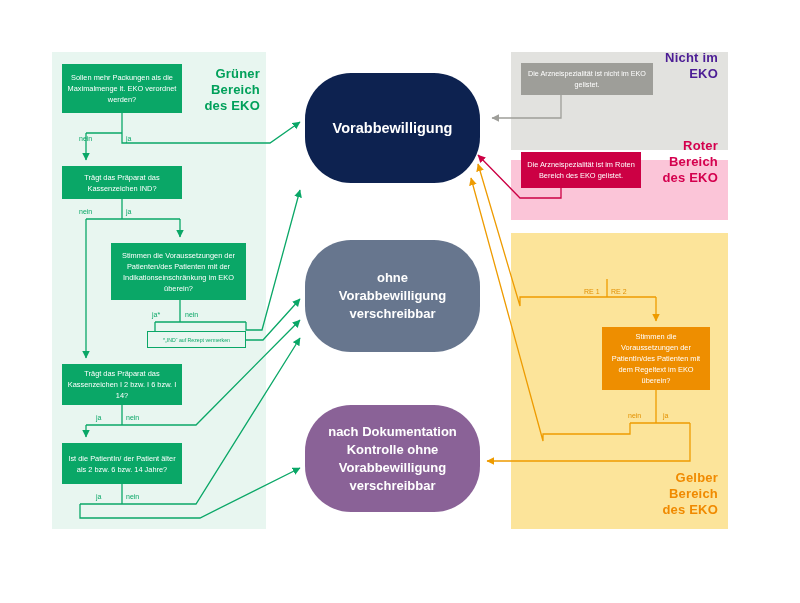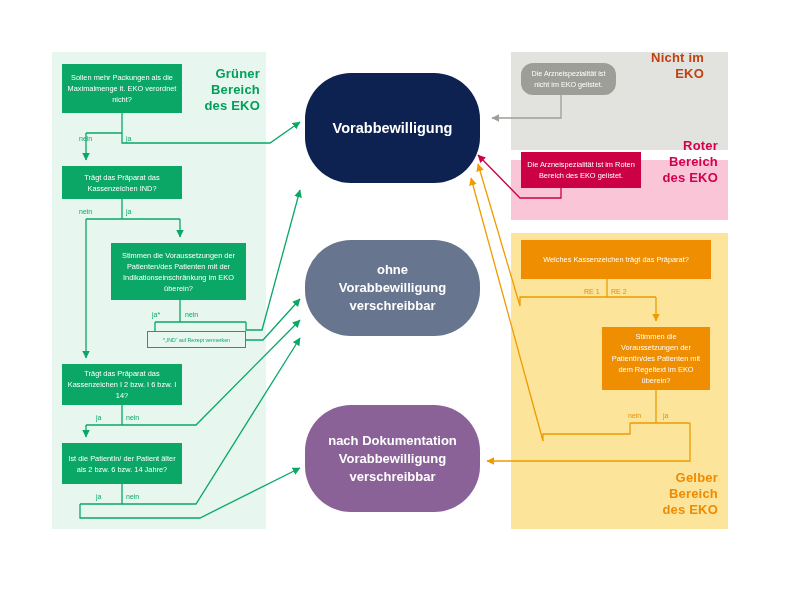--- a/index.html
+++ b/index.html
@@ -14,21 +14,21 @@
   #panel-green{left:52px;top:52px;width:214px;height:477px;background:#e8f6f0;}
   #panel-gray{left:511px;top:52px;width:217px;height:98px;background:#e2e2df;}
   #panel-pink{left:511px;top:160px;width:217px;height:60px;background:#fbc5d8;}
   #panel-yellow{left:511px;top:233px;width:217px;height:296px;background:#fce49a;}
 
   .panel-title{
     position:absolute;text-align:right;font-weight:bold;
     font-size:13px;line-height:16px;letter-spacing:.2px;
   }
   #title-green{left:120px;top:66px;width:140px;color:#00a05a;}
-  #title-gray{left:576px;top:50px;width:128px;color:#c2410c;}
+  #title-gray{left:590px;top:50px;width:128px;color:#4c1d95;}
   #title-pink{left:590px;top:138px;width:128px;color:#d4004e;}
   #title-yellow{left:590px;top:470px;width:128px;color:#f08a00;}
 
   
   .box{
     position:absolute;display:flex;align-items:center;justify-content:center;
     text-align:center;color:#ffffff;box-sizing:border-box;padding:3px 5px;
   }
   .box-green{background:#0aa767;font-size:7.4px;line-height:11px;}
   .box-gray{background:#9e9e99;font-size:7.2px;line-height:11px;}
@@ -42,36 +42,36 @@
 
   
   #g-box1{left:62px;top:64px;width:120px;height:49px;}
   #g-box2{left:62px;top:166px;width:120px;height:33px;}
   #g-box3{left:111px;top:243px;width:135px;height:57px;}
   #g-note {left:147px;top:331px;width:99px;height:17px;}
   #g-box4{left:62px;top:364px;width:120px;height:41px;}
   #g-box5{left:62px;top:443px;width:120px;height:41px;}
 
   
-  #k-box{left:521px;top:63px;width:95px;height:32px;border-radius:12px;}
+  #k-box{left:521px;top:63px;width:132px;height:32px;}
   #r-box{left:521px;top:152px;width:120px;height:36px;}
 
   
   #y-box1{left:521px;top:240px;width:190px;height:39px;}
   #y-box2{left:602px;top:327px;width:108px;height:63px;}
 
   
   .node{
     position:absolute;display:flex;align-items:center;justify-content:center;
     text-align:center;color:#ffffff;font-weight:bold;box-sizing:border-box;
     padding:4px 10px;
   }
   #node-navy{left:305px;top:73px;width:175px;height:110px;background:#0d2250;
       border-radius:46px;font-size:14.5px;line-height:20px;}
-  #node-slate{left:305px;top:240px;width:175px;height:96px;background:#67768e;
+  #node-slate{left:305px;top:240px;width:175px;height:112px;background:#67768e;
       border-radius:46px;font-size:13px;line-height:18px;justify-content:center;}
   #node-purple{left:305px;top:405px;width:175px;height:107px;background:#8a6297;
       border-radius:46px;font-size:13px;line-height:18px;}
 
   
   .elabel{position:absolute;font-size:7px;line-height:9px;white-space:nowrap;}
   .el-green{color:#0aa767;}
   .el-orange{color:#e29000;}
 
   svg.wires{position:absolute;left:0;top:0;width:800px;height:603px;
@@ -177,21 +177,21 @@
 
       <path d="M656,390 L656,423"></path>
       <path d="M630,423 L690,423"></path>
       <path d="M630,423 L630,434 L543,434 L543,441 L471,178" marker-end="url(#ah-orange)"></path>
 
       <path d="M690,423 L690,461 L487,461" marker-end="url(#ah-orange)"></path>
     </g>
   </svg>
 
   <div class="box box-green" id="g-box1">
-    <span>Sollen mehr Packungen als die Maximalmenge lt. EKO verordnet nicht?</span>
+    <span>Sollen mehr Packungen als die Maximalmenge lt. EKO verordnet werden?</span>
   </div>
   <div class="elabel el-green" style="left:79px;top:134px;">nein</div>
   <div class="elabel el-green" style="left:126px;top:134px;">ja</div>
 
   <div class="box box-green" id="g-box2">
     <span>Trägt das Präparat das Kassenzeichen IND?</span>
   </div>
   <div class="elabel el-green" style="left:79px;top:207px;">nein</div>
   <div class="elabel el-green" style="left:126px;top:207px;">ja</div>
 
@@ -217,23 +217,20 @@
   <div class="elabel el-green" style="left:96px;top:492px;">ja</div>
   <div class="elabel el-green" style="left:126px;top:492px;">nein</div>
 
   <div class="box box-gray" id="k-box">
     <span>Die Arzneispezialität ist nicht im EKO gelistet.</span>
   </div>
   <div class="box box-red" id="r-box">
     <span>Die Arzneispezialität ist im Roten Bereich des EKO gelistet.</span>
   </div>
 
-  <div class="box box-orange" id="y-box1">
-    <span>Welches Kassenzeichen trägt das Präparat?</span>
-  </div>
   <div class="elabel el-orange" style="left:584px;top:287px;">RE 1</div>
   <div class="elabel el-orange" style="left:611px;top:287px;">RE 2</div>
 
   <div class="box box-orange" id="y-box2">
     <span>Stimmen die Voraussetzungen der PatientIn/des Patienten mit dem Regeltext im EKO überein?</span>
   </div>
   <div class="elabel el-orange" style="left:628px;top:411px;">nein</div>
   <div class="elabel el-orange" style="left:663px;top:411px;">ja</div>
 
   <div class="node" id="node-navy">
@@ -246,18 +243,19 @@
     <div>
       <div>ohne</div>
       <div>Vorabbewilligung</div>
       <div>verschreibbar</div>
     </div>
   </div>
 
   <div class="node" id="node-purple">
     <div>
       <div>nach Dokumentation</div>
+      <div>Kontrolle ohne</div>
       <div>Vorabbewilligung</div>
       <div>verschreibbar</div>
     </div>
   </div>
 
 </div>
 
 </body></html>

